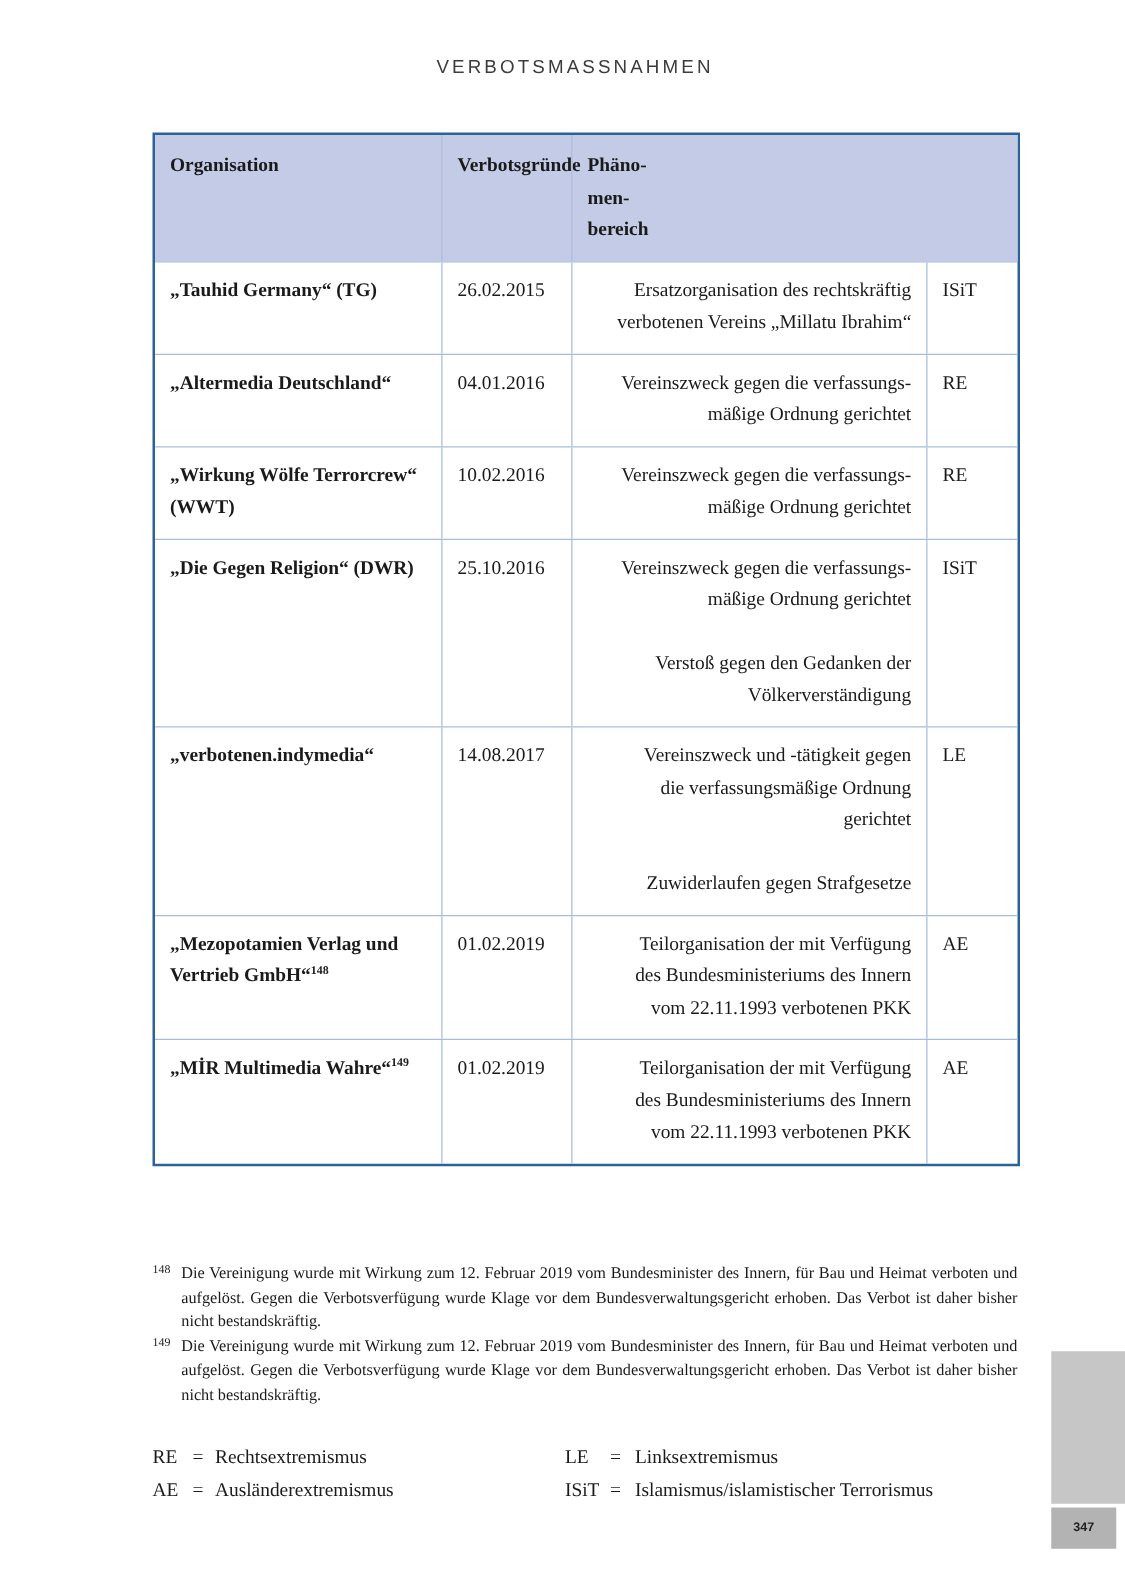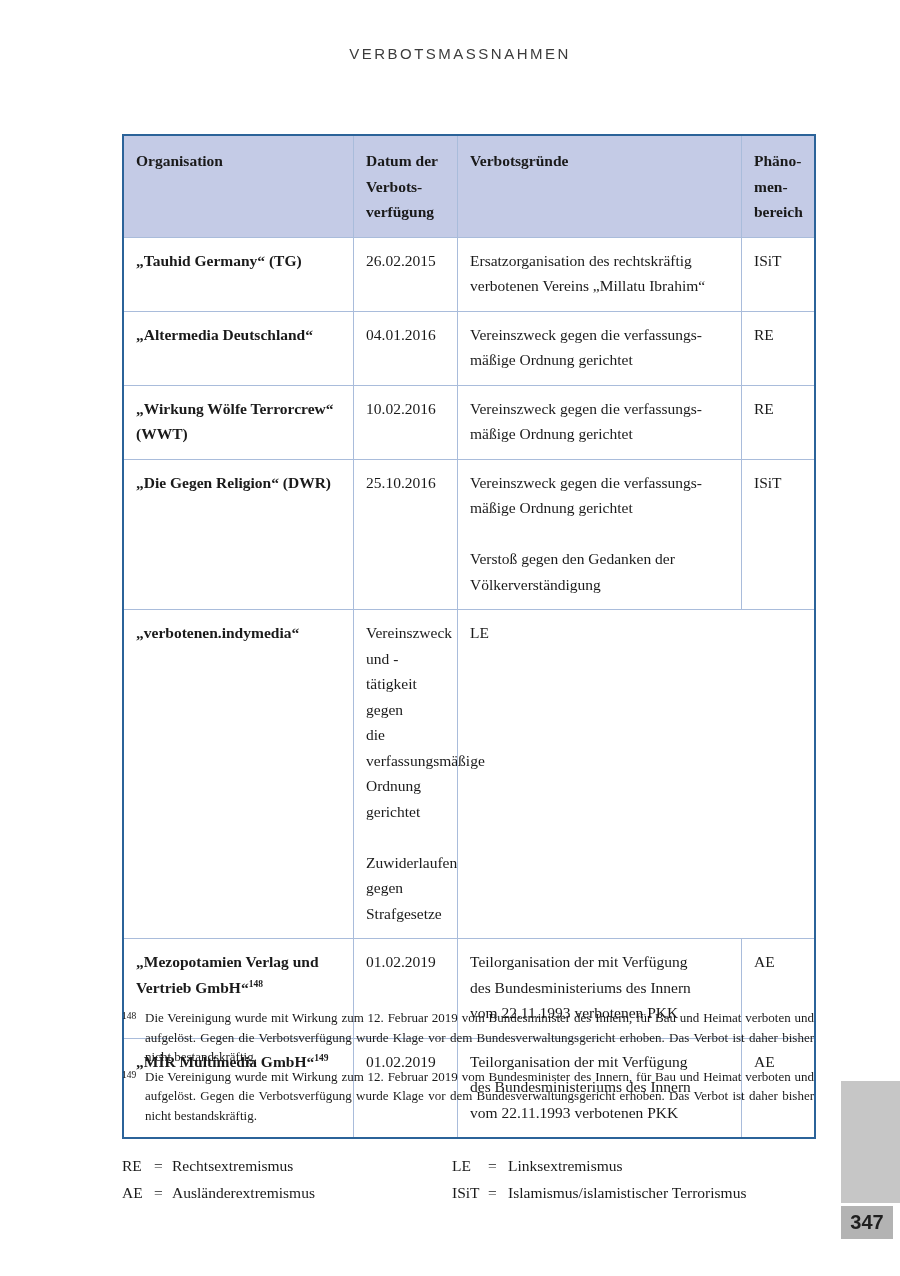--- a/index.html
+++ b/index.html
@@ -22,21 +22,21 @@
   .doc-title{
     position:absolute; top:45px; left:0; width:100%;
     text-align:center;
     font-family:"Liberation Sans", sans-serif;
     font-size:15px; letter-spacing:2.5px;
     color:#3c3c3c;
     padding-left:20px;
   }
   
   .ban-table{
-    position:absolute; left:122px; top:134px; width:694px;
+    position:absolute; left:122px; top:106px; width:694px;
     border:2px solid var(--border-blue);
     background:#fff;
   }
   .trow{
     display:grid;
     grid-template-columns:229px 104px 284px 1fr;
   }
   .trow + .trow{ border-top:1px solid var(--line-blue); }
   .cell{
     padding:10px 12px 12px 12px;
@@ -47,21 +47,21 @@
   .thead{
     background:var(--header-bg);
   }
   .thead .cell{
     font-weight:bold;
     white-space:pre-line;
     min-height:89px;
     padding-top:12px;
   }
   .org{ font-weight:bold; white-space:pre-line; }
-  .reasons{ white-space:pre-line; }
+  .reasons{ white-space:pre-line;text-align:right; }
   sup.fn{
     font-size:9.5px; line-height:0; vertical-align:super; font-weight:bold;
   }
   
   .footnotes{
     position:absolute; left:122px; top:1008px; width:692px;
     font-size:13px; line-height:19.5px;
     text-align:justify;
   }
   .footnote{ position:relative; padding-left:23px; }
@@ -85,35 +85,32 @@
   
   .side-tab{
     position:absolute; left:841px; top:1081px; width:59px; height:122px;
     background:var(--tab-gray);
   }
   .page-box{
     position:absolute; left:841px; top:1206px; width:52px; height:33px;
     background:var(--pagebox-gray);
     display:flex; align-items:center; justify-content:center;
     font-family:"Liberation Sans", sans-serif;
-    font-weight:bold; font-size:20px; color:#1f1f1f;
+    font-weight:bold; font-size:10px; color:#1f1f1f;
   }
 </style>
 </head>
 <body>
 
 <div class="doc-title">VERBOTSMASSNAHMEN</div>
 
 <div class="ban-table">
 
   <div class="trow thead">
     <div class="cell">Organisation</div>
-    <div class="cell">Datum der
-Verbots-
-verfügung</div>
     <div class="cell">Verbotsgründe</div>
     <div class="cell">Phäno-
 men-
 bereich</div>
   </div>
 
   <div class="trow">
     <div class="cell org">„Tauhid Germany“ (TG)</div>
     <div class="cell date">26.02.2015</div>
     <div class="cell reasons">Ersatzorganisation des rechtskräftig
@@ -144,40 +141,41 @@
     <div class="cell reasons">Vereinszweck gegen die verfassungs-
 mäßige Ordnung gerichtet
 
 Verstoß gegen den Gedanken der
 Völkerverständigung</div>
     <div class="cell code">ISiT</div>
   </div>
 
   <div class="trow">
     <div class="cell org">„verbotenen.indymedia“</div>
+    <div class="cell date">14.08.2017</div>
     <div class="cell reasons">Vereinszweck und -tätigkeit gegen
 die verfassungsmäßige Ordnung
 gerichtet
 
 Zuwiderlaufen gegen Strafgesetze</div>
     <div class="cell code">LE</div>
   </div>
 
   <div class="trow">
     <div class="cell org"><span>„Mezopotamien Verlag und
 Vertrieb GmbH“</span><sup class="fn">148</sup></div>
     <div class="cell date">01.02.2019</div>
     <div class="cell reasons">Teilorganisation der mit Verfügung
 des Bundesministeriums des Innern
 vom 22.11.1993 verbotenen PKK</div>
     <div class="cell code">AE</div>
   </div>
 
   <div class="trow">
-    <div class="cell org"><span>„MİR Multimedia GmbH“</span><sup class="fn">149</sup></div>
+    <div class="cell org"><span>„MİR Multimedia Wahre“</span><sup class="fn">149</sup></div>
     <div class="cell date">01.02.2019</div>
     <div class="cell reasons">Teilorganisation der mit Verfügung
 des Bundesministeriums des Innern
 vom 22.11.1993 verbotenen PKK</div>
     <div class="cell code">AE</div>
   </div>
 
 </div>
 
 <div class="footnotes">

